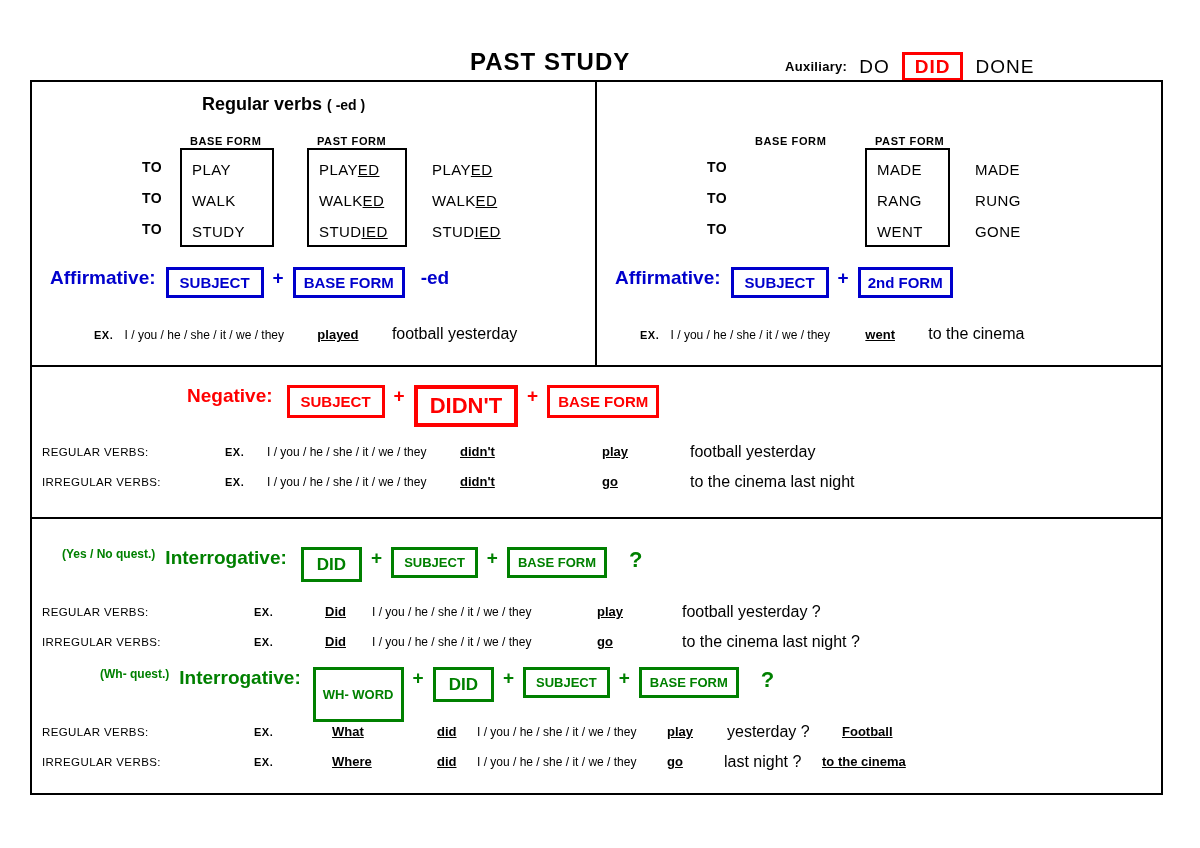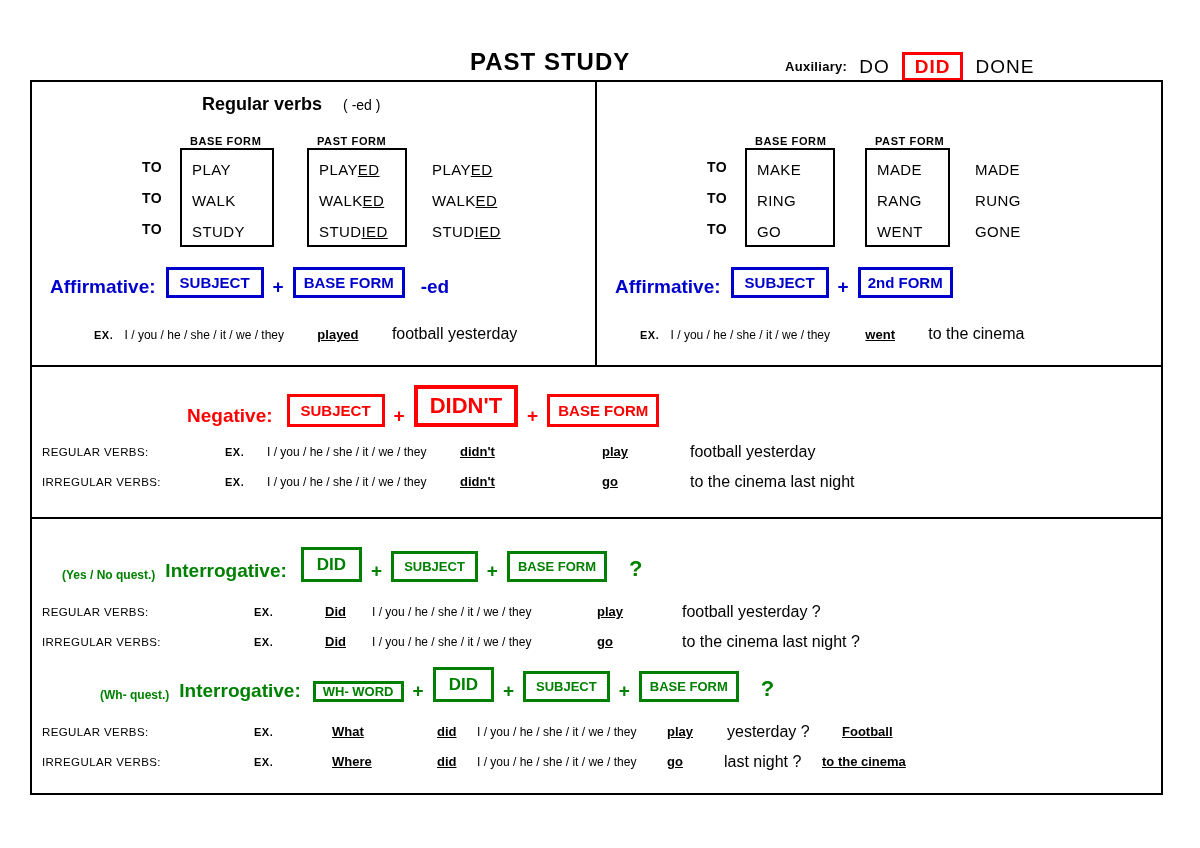--- a/index.html
+++ b/index.html
@@ -80,22 +80,21 @@
   }
 
   
   .vt-title {
     position: absolute;
     font-size: 18px;
     font-weight: bold;
   }
   .vt-title .sub {
     font-size: 14px;
-    font-weight: normal;
-    margin-left: 16px;
+    font-weight: bold;
   }
   .colhead {
     position: absolute;
     font-size: 11px;
     font-weight: bold;
     letter-spacing: 0.6px;
   }
   .to-col {
     position: absolute;
     font-size: 14px;
@@ -121,21 +120,21 @@
     padding-top: 6px;
   }
   .boxcol div u, .plaincol div u {
     text-decoration: underline;
   }
 
   
   .formula {
     position: absolute;
     display: flex;
-    align-items: flex-end;
+    align-items: flex-start;
   }
   .f-label {
     font-size: 19px;
     font-weight: bold;
     white-space: nowrap;
   }
   .fbox {
     border-style: solid;
     box-sizing: border-box;
     font-weight: bold;
@@ -275,25 +274,20 @@
 
   <div class="colhead" style="left:723px; top:53px;">BASE FORM</div>
   <div class="colhead" style="left:843px; top:53px;">PAST FORM</div>
 
   <div class="to-col" style="left:675px; top:70px;">
     <div>TO</div>
     <div>TO</div>
     <div>TO</div>
   </div>
 
-  <div class="boxcol" style="left:713px; top:66px; width:90px; height:99px;">
-    <div>MAKE</div>
-    <div>RING</div>
-    <div>GO</div>
-  </div>
 
   <div class="boxcol" style="left:833px; top:66px; width:85px; height:99px;">
     <div>MADE</div>
     <div>RANG</div>
     <div>WENT</div>
   </div>
 
   <div class="plaincol" style="left:943px; top:66px;">
     <div>MADE</div>
     <div>RUNG</div>
@@ -366,21 +360,21 @@
     <span class="ex-cell ex-tag" style="left:212px;">EX.</span>
     <span class="ex-cell ex-verb" style="left:283px;">Did</span>
     <span class="ex-cell ex-pron" style="left:330px;">I / you / he / she / it / we / they</span>
     <span class="ex-cell ex-verb" style="left:555px;">go</span>
     <span class="ex-cell ex-rest" style="left:640px;">to the cinema last night  ?</span>
   </div>
 
   <div class="formula green" style="left:68px; top:585px;">
     <span class="prefix-note">(Wh- quest.)</span>
     <span class="f-label">Interrogative:</span>
-    <span class="fbox" style="margin-left:12px; padding:1px 7px; font-size:13px;">WH- WORD</span>
+    <span class="fbox" style="margin-left:12px; padding:18px 7px; font-size:13px;">WH- WORD</span>
     <span class="plus">+</span>
     <span class="fbox" style="padding:6px 13px; font-size:17px;">DID</span>
     <span class="plus">+</span>
     <span class="fbox" style="padding:6px 10px; font-size:13px;">SUBJECT</span>
     <span class="plus">+</span>
     <span class="fbox" style="padding:6px 8px; font-size:13px;">BASE FORM</span>
     <span class="qmark" style="padding-left:22px;">?</span>
   </div>
 
   <div class="exrow" style="left:10px; top:641px; width:1110px;">

